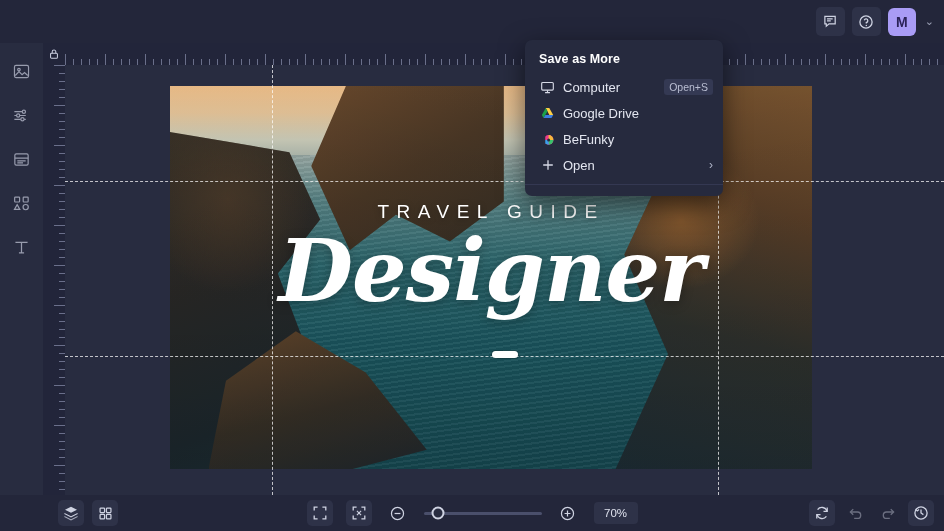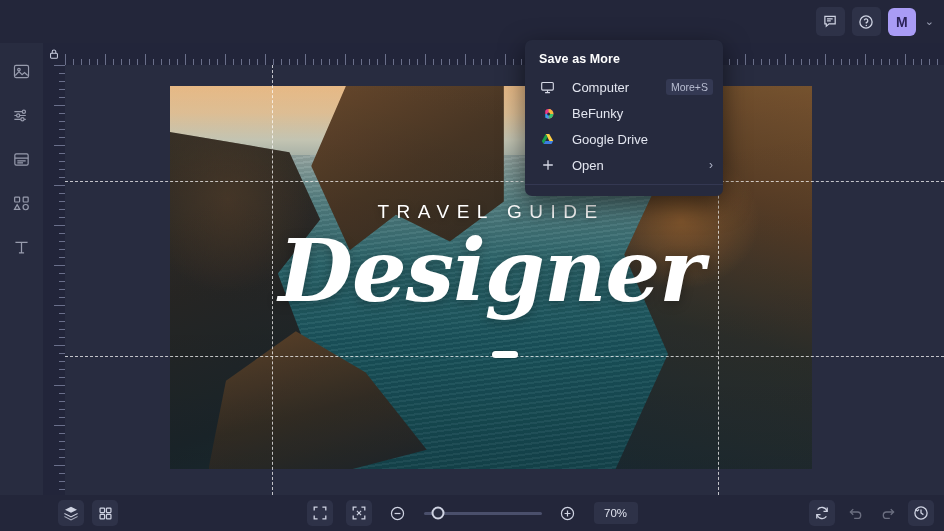--- a/index.html
+++ b/index.html
@@ -176,21 +176,21 @@
     position:absolute; left:525px; top:40px; width:198px;
     background:#262a3e; border-radius:7px;
     box-shadow:0 8px 26px rgba(0,0,0,.55);
     padding:6px 0 6px 0; z-index:60;
   }
   .menu-title {
     font-size:12.5px; font-weight:bold; color:#ffffff;
     padding:6px 14px 8px 14px; letter-spacing:.1px;
   }
   .menu-item {
-    display:flex; align-items:center; gap:16px;
+    display:flex; align-items:center; gap:7px;
     height:26px; padding:0 10px 0 14px; cursor:pointer;
     font-size:13px; color:#e3e6f0; position:relative;
   }
   .menu-ico { width:17px;height:17px;display:flex;align-items:center;justify-content:center;flex:0 0 17px; }
   .menu-label { flex:1; white-space:nowrap; }
   .kbd {
     background:#343953; color:#b9bed2; font-size:10.5px;
     padding:2px 5px; border-radius:3px; white-space:nowrap;
     font-family:"Liberation Sans", sans-serif;
   }
@@ -497,48 +497,48 @@
     <div class="menu-title">Save as More</div>
 
     <div class="menu-item">
       <span class="menu-ico">
         <svg width="15" height="15" viewBox="0 0 16 16" fill="none" stroke="#d6d9e6" stroke-width="1.2">
           <rect x="1.8" y="2.6" width="12.4" height="8.2" rx="1.1"></rect>
             <path d="M5.4 13.4h5.2M8 10.9v2.5"></path>
         </svg>
       </span>
       <span class="menu-label">Computer</span>
-      <span class="kbd">More+S</span>
+      <span class="kbd">Open+S</span>
+    </div>
+
+    <div class="menu-item">
+      <span class="menu-ico">
+        <svg width="15" height="15" viewBox="0 0 16 16">
+          <path d="M6.1 2.2h3.8l4.2 7.3H10z" fill="#ffcf44"></path>
+          <path d="M6.1 2.2L1.9 9.5l1.9 3.3 4.2-7.3z" fill="#1ca04a"></path>
+          <path d="M3.8 12.8h8.4l1.9-3.3H5.7z" fill="#3b7de0"></path>
+        </svg>
+      </span>
+      <span class="menu-label">Google Drive</span>
     </div>
 
     <div class="menu-item">
       <span class="menu-ico">
         <svg width="15" height="15" viewBox="0 0 16 16">
           <circle cx="9.2" cy="8.4" r="5.1" fill="#ec3a8b"></circle>
           <path d="M9.2 3.3A5.1 5.1 0 0 1 14.3 8.4H9.2z" fill="#f6b93b"></path>
           <path d="M9.2 8.4h5.1a5.1 5.1 0 0 1-5.1 5.1z" fill="#39c26b"></path>
           <path d="M9.2 8.4v5.1A5.1 5.1 0 0 1 4.1 8.4z" fill="#3aa0ec"></path>
           <path d="M3.4 1.9c1.4 0 2.2 1.1 2.2 2.4v9.2H3.4z" fill="#2a2d3f"></path>
           <circle cx="9.2" cy="8.4" r="1.6" fill="#2a2d3f"></circle>
         </svg>
       </span>
       <span class="menu-label">BeFunky</span>
     </div>
 
-    <div class="menu-item">
-      <span class="menu-ico">
-        <svg width="15" height="15" viewBox="0 0 16 16">
-          <path d="M6.1 2.2h3.8l4.2 7.3H10z" fill="#ffcf44"></path>
-          <path d="M6.1 2.2L1.9 9.5l1.9 3.3 4.2-7.3z" fill="#1ca04a"></path>
-          <path d="M3.8 12.8h8.4l1.9-3.3H5.7z" fill="#3b7de0"></path>
-        </svg>
-      </span>
-      <span class="menu-label">Google Drive</span>
-    </div>
-
 
     <div class="menu-item">
       <span class="menu-ico">
         <svg width="14" height="14" viewBox="0 0 14 14" fill="none" stroke="#d6d9e6" stroke-width="1.3">
           <path d="M7 2.2v9.6M2.2 7h9.6"></path>
         </svg>
       </span>
       <span class="menu-label">Open</span>
       <span class="submenu-arrow">›</span>
     </div>

